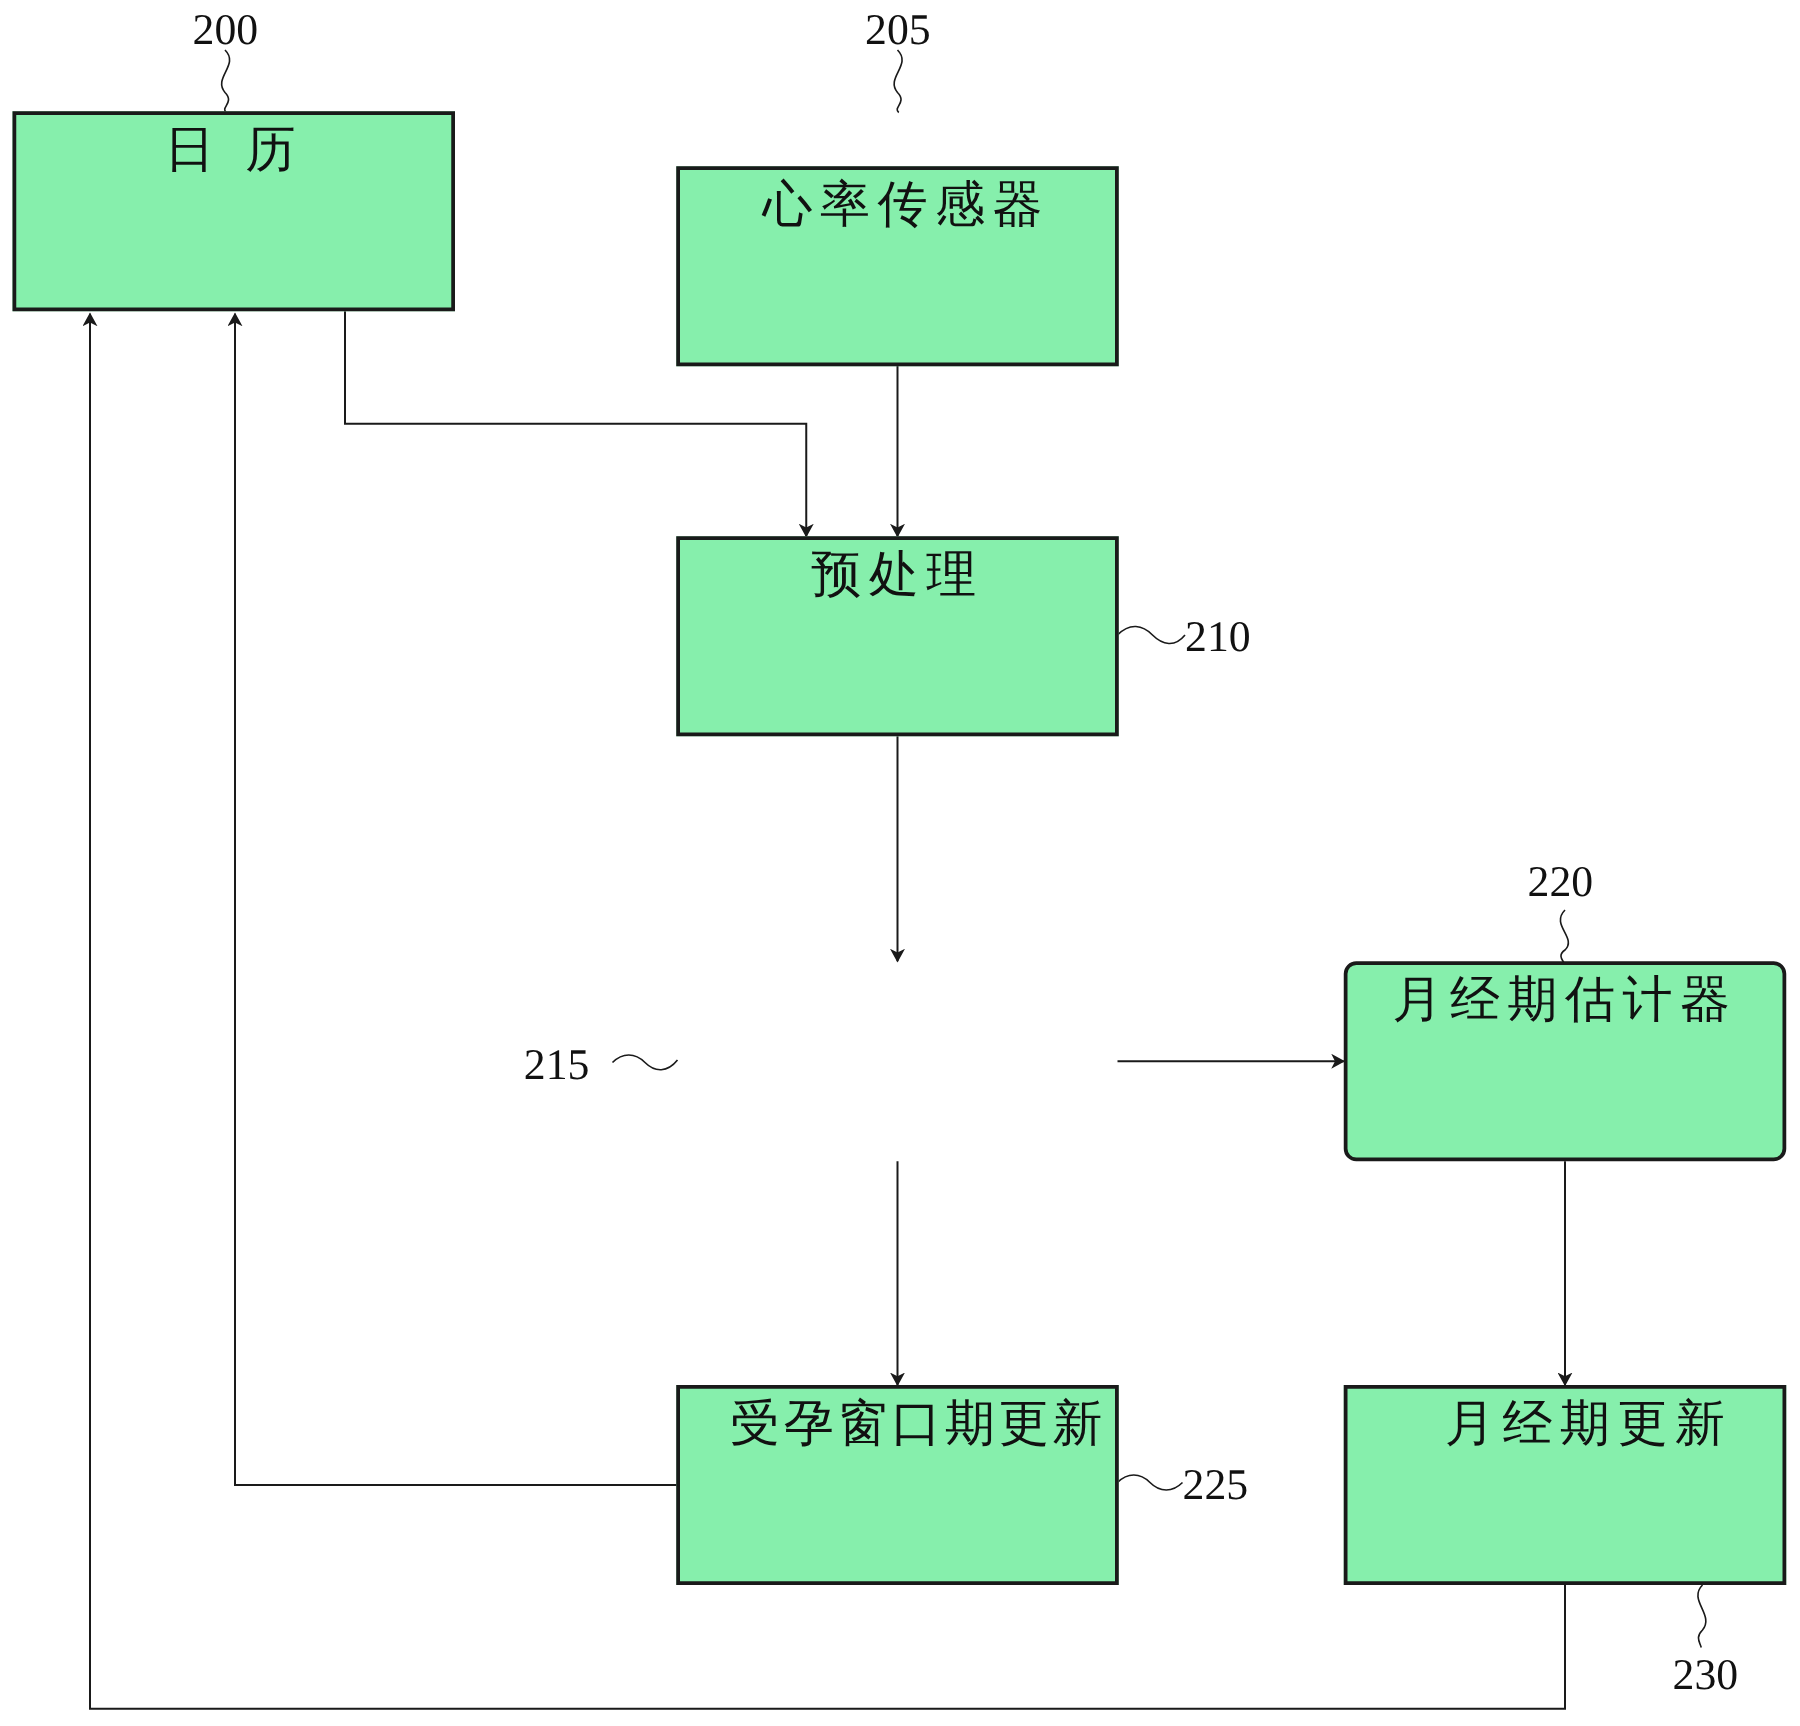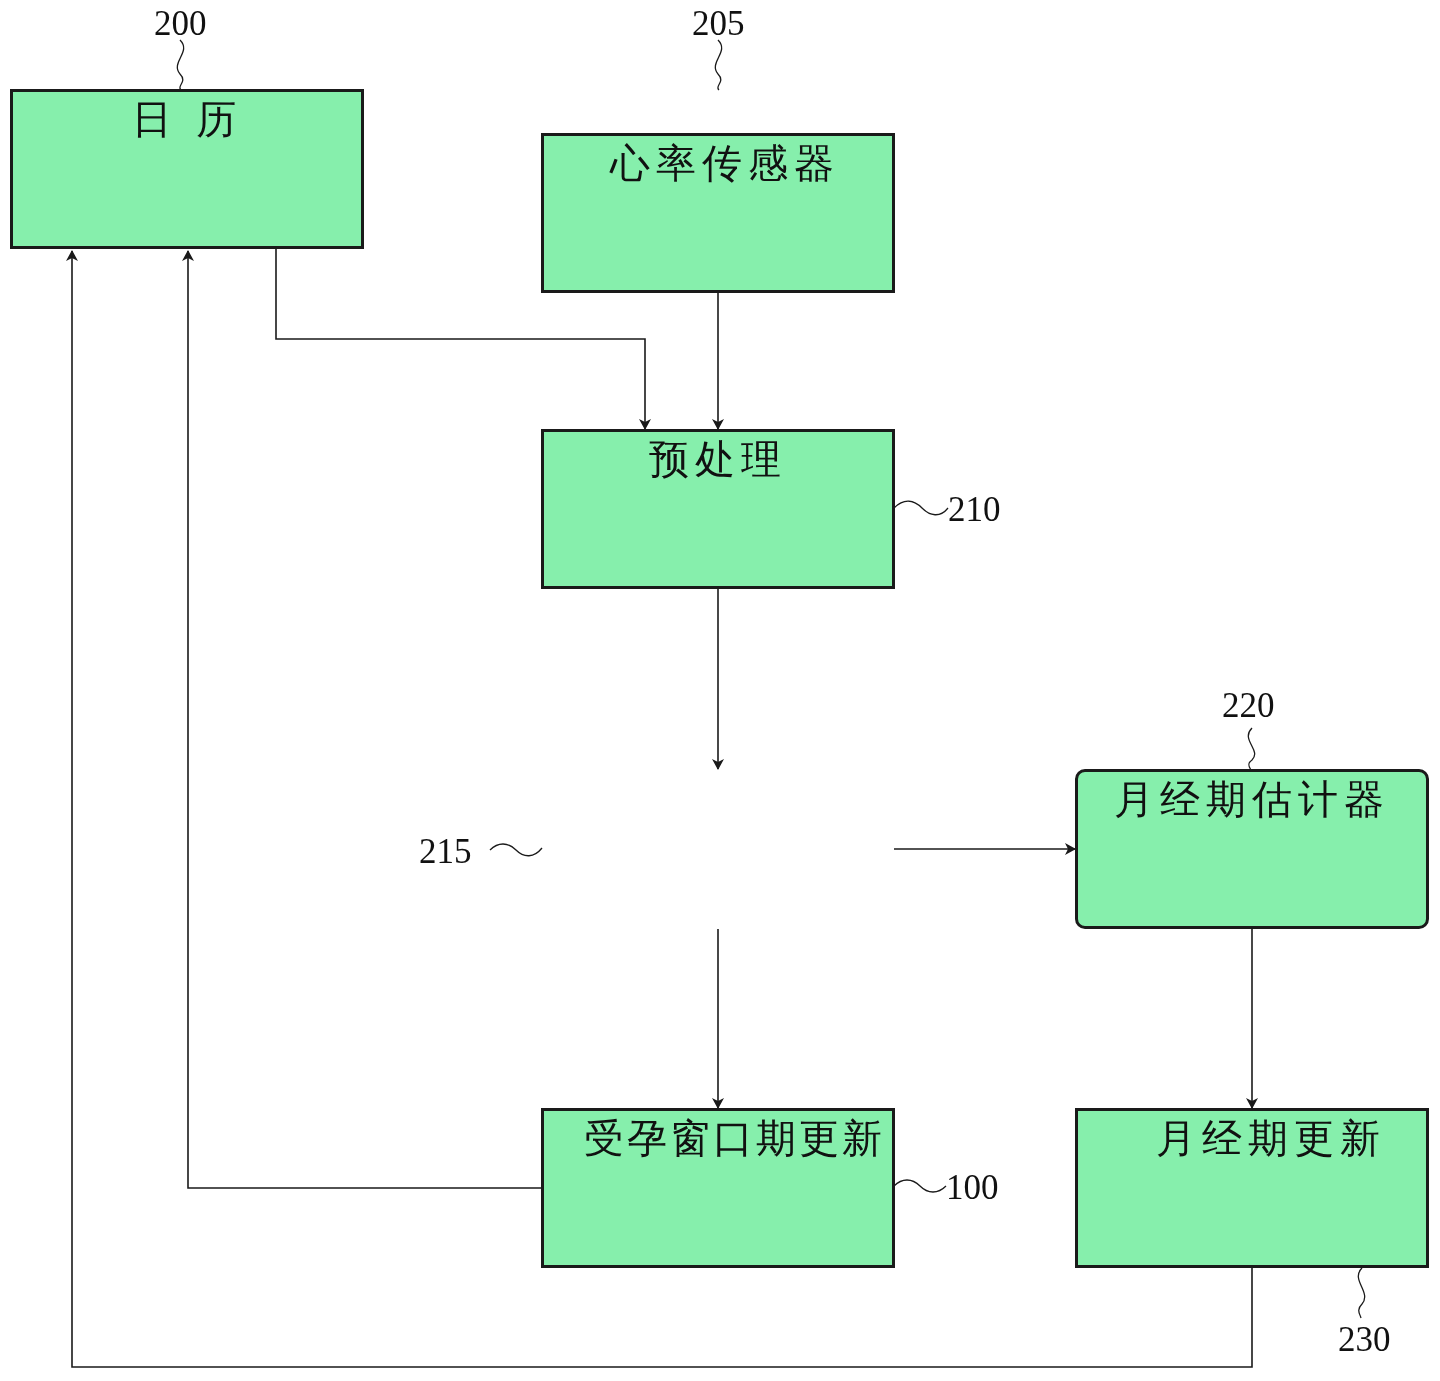--- a/index.html
+++ b/index.html
@@ -94,15 +94,15 @@
 
   <div class="box" style="left:1075px; top:1108px; width:354px; height:160px; justify-content:flex-end; padding-right:40px;">
     <span class="box-label">月经期更新</span>
   </div>
 
   <span class="ref" style="left:154px; top:6px;">200</span>
   <span class="ref" style="left:692px; top:6px;">205</span>
   <span class="ref" style="left:948px; top:492px;">210</span>
   <span class="ref" style="left:419px; top:834px;">215</span>
   <span class="ref" style="left:1222px; top:688px;">220</span>
-  <span class="ref" style="left:946px; top:1170px;">100</span>
+  <span class="ref" style="left:946px; top:1170px;">225</span>
   <span class="ref" style="left:1338px; top:1322px;">230</span>
 </div>
 
 </body></html>

